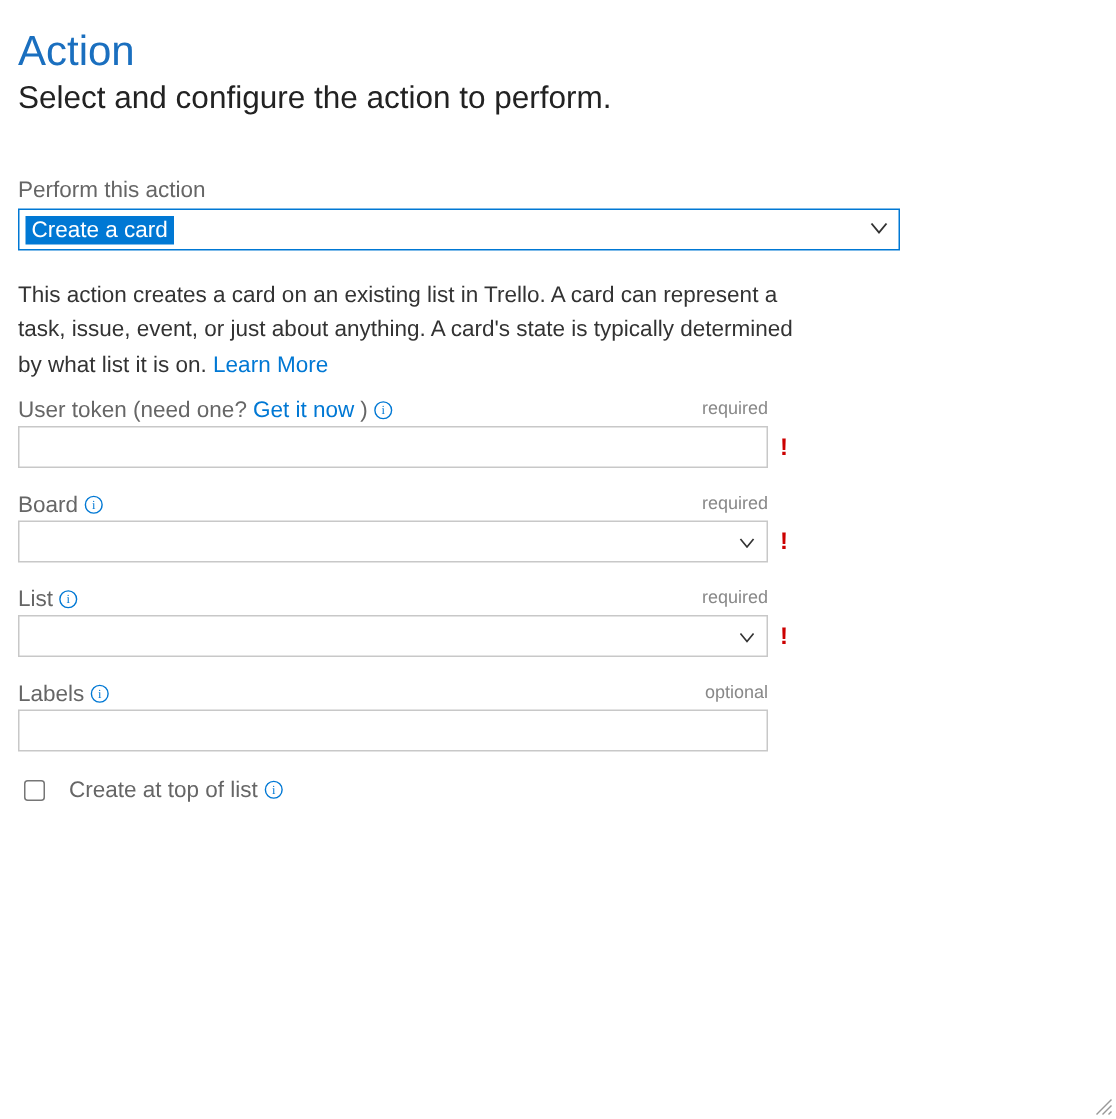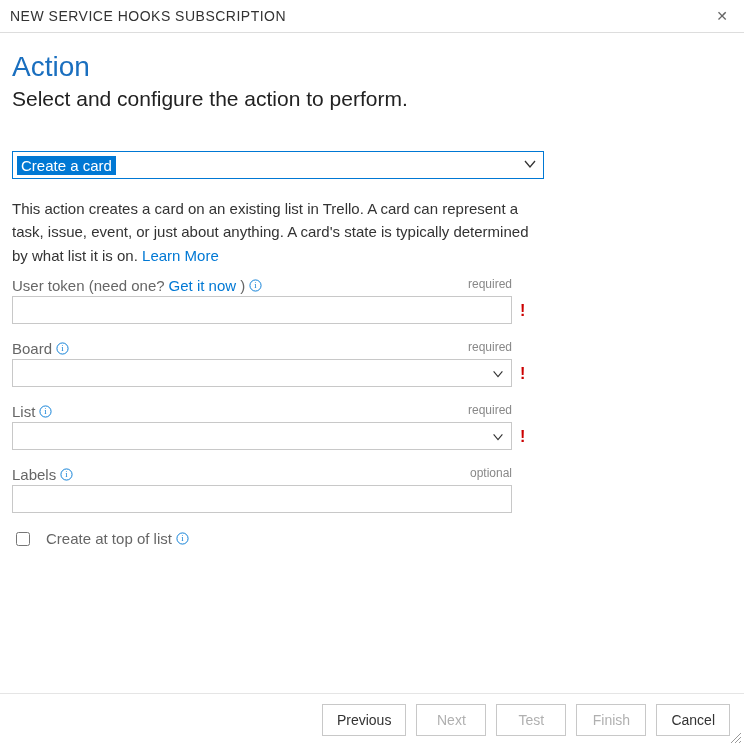--- a/index.html
+++ b/index.html
@@ -6,21 +6,21 @@
     html, body { margin: 0; padding: 0; font-family: "Segoe UI", Arial, sans-serif; background: #fff; color: #333; }
     .window { width: 744px; height: 746px; display: flex; flex-direction: column; position: relative; }
     .titlebar { display: flex; align-items: center; justify-content: space-between; padding: 6px 10px 6px 10px; border-bottom: 1px solid #ddd; }
     .titlebar-title { font-size: 14px; color: #333; letter-spacing: 0.5px; }
     .close-btn { cursor: pointer; color: #666; font-size: 14px; padding: 2px 6px; }
     .scroll-region { flex: 1; overflow-y: scroll; padding: 0; }
     .content { padding: 8px 12px 20px 12px; max-width: 720px; }
     h1.action { color: #1a6fbf; font-weight: 400; font-size: 28px; margin: 10px 0 4px 0; }
     .subtitle { font-size: 21px; color: #222; margin: 0 0 40px 0; }
     .field-label { font-size: 15px; color: #666; margin-bottom: 4px; display: flex; align-items: center; gap: 4px; }
-    .select-wrap { position: relative; width: 532px; }
+    .select-wrap { position: relative; width: 588px; }
     .select-main { width: 100%; height: 28px; border: 1px solid #0078d4; display: flex; align-items: center; padding: 0 28px 0 4px; cursor: pointer; }
     .select-main .sel-text { background: #0078d4; color: #fff; padding: 1px 4px; font-size: 15px; }
     .select-caret { position: absolute; right: 6px; top: 5px; pointer-events: none; }
     .desc { font-size: 15px; color: #333; margin: 18px 0 10px 0; max-width: 520px; line-height: 1.55; }
     .desc a { color: #0078d4; text-decoration: none; }
     .settings-head { font-weight: bold; font-size: 16px; margin: 30px 0 14px 0; letter-spacing: 0.5px; }
     .setting-row { margin-bottom: 16px; position: relative; width: 530px; }
     .setting-labelrow { display: flex; justify-content: space-between; align-items: flex-start; width: 500px; margin-bottom: 2px; }
     .setting-label { font-size: 15px; color: #666; display: inline-flex; align-items: center; gap: 4px; }
     .setting-label a { color: #0078d4; text-decoration: none; }
@@ -40,30 +40,27 @@
     
     .scroll-region::-webkit-scrollbar { width: 16px; }
     .scroll-region::-webkit-scrollbar-thumb { background: #c2c2c2; }
     .scroll-region::-webkit-scrollbar-track { background: #f3f3f3; }
     .scroll-region::-webkit-scrollbar-button { display: block; height: 16px; background: #f3f3f3; }
   </style>
 </head>
 <body>
 
 <div class="window">
-  <div class="titlebar">
-    <span class="titlebar-title">NEW SERVICE HOOKS SUBSCRIPTION</span>
-    <span class="close-btn">✕</span>
-  </div>
 
   <div class="scroll-region">
     <div class="content">
       <h1 class="action">Action</h1>
       <p class="subtitle">Select and configure the action to perform.</p>
 
+      <div class="field-label">Perform this action</div>
       <div class="select-wrap">
         <div class="select-main">
           <span class="sel-text">Create a card</span>
           <span class="select-caret">
             <svg width="16" height="16" viewBox="0 0 16 16">
                 <path d="M3 5 L8 11 L13 5" fill="none" stroke="#333" stroke-width="1.3"></path>
               </svg>
           </span>
         </div>
       </div>
@@ -164,27 +161,20 @@
             <svg width="13" height="13" viewBox="0 0 14 14">
                 <circle cx="7" cy="7" r="6" fill="none" stroke="#0078d4" stroke-width="1"></circle>
                 <text x="7" y="10" text-anchor="middle" font-size="9" fill="#0078d4" font-family="Segoe UI">i</text>
               </svg>
           </span>
         </label>
       </div>
     </div>
   </div>
 
-  <div class="footer">
-    <button class="btn">Previous</button>
-    <button class="btn" disabled="">Next</button>
-    <button class="btn" disabled="">Test</button>
-    <button class="btn" disabled="">Finish</button>
-    <button class="btn">Cancel</button>
-  </div>
 
   <div class="resize-grip">
     <svg width="14" height="14" viewBox="0 0 14 14">
       <line x1="3" y1="13" x2="13" y2="3" stroke="#999" stroke-width="1"></line>
       <line x1="7" y1="13" x2="13" y2="7" stroke="#999" stroke-width="1"></line>
       <line x1="11" y1="13" x2="13" y2="11" stroke="#999" stroke-width="1"></line>
     </svg>
   </div>
 </div>
 

